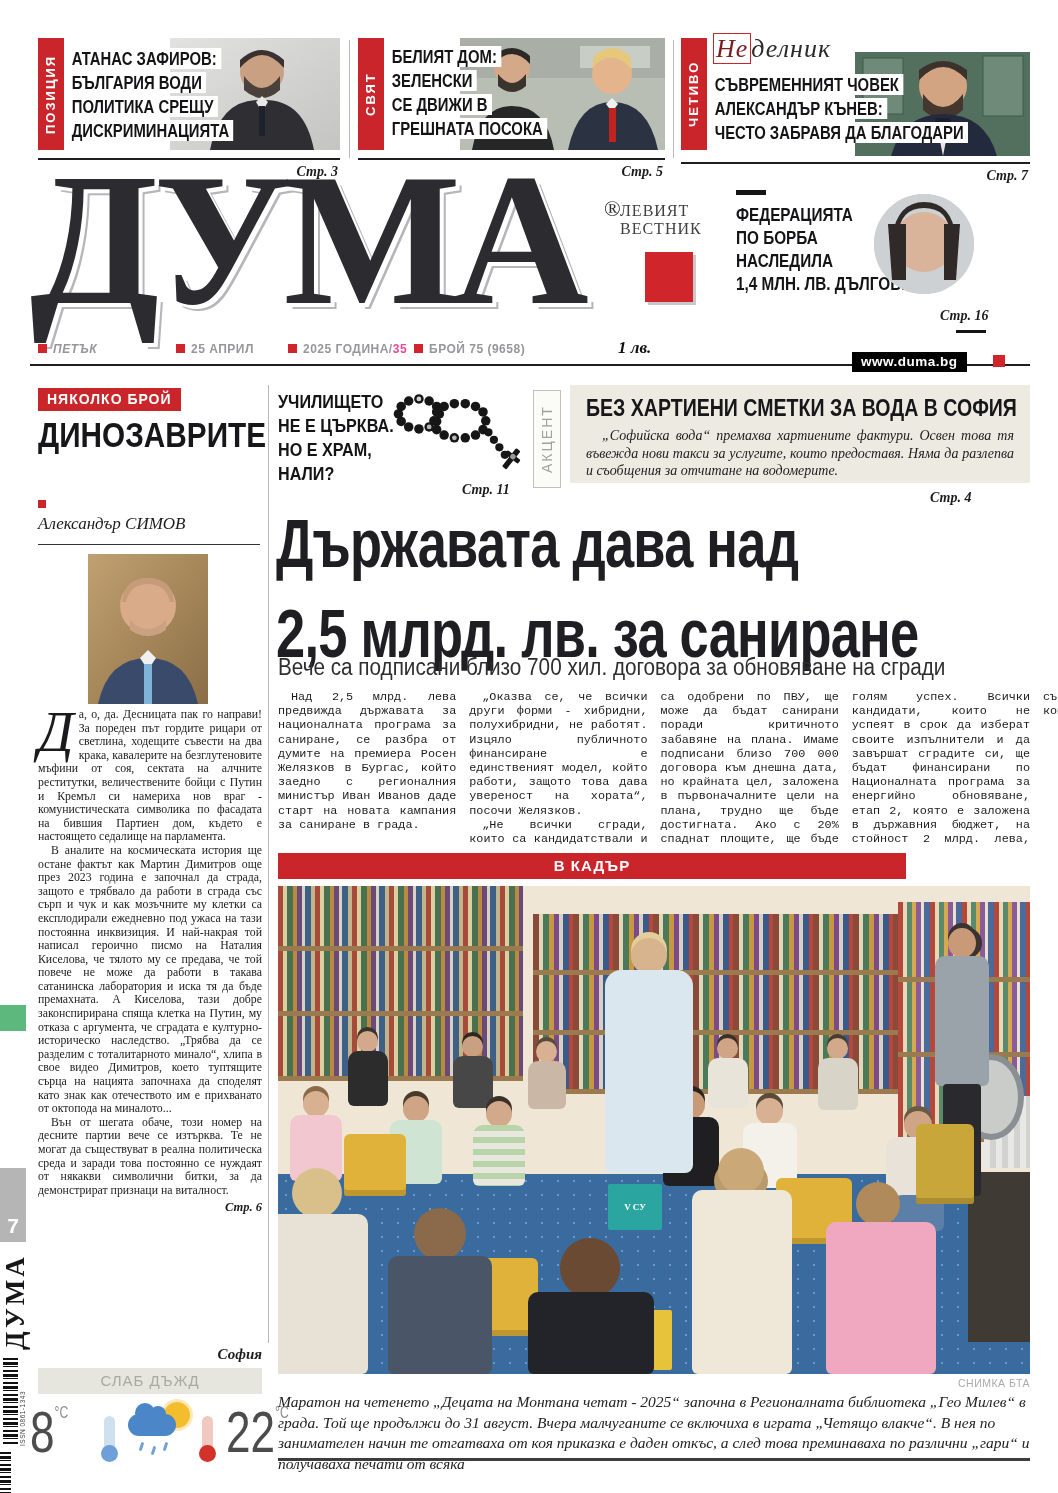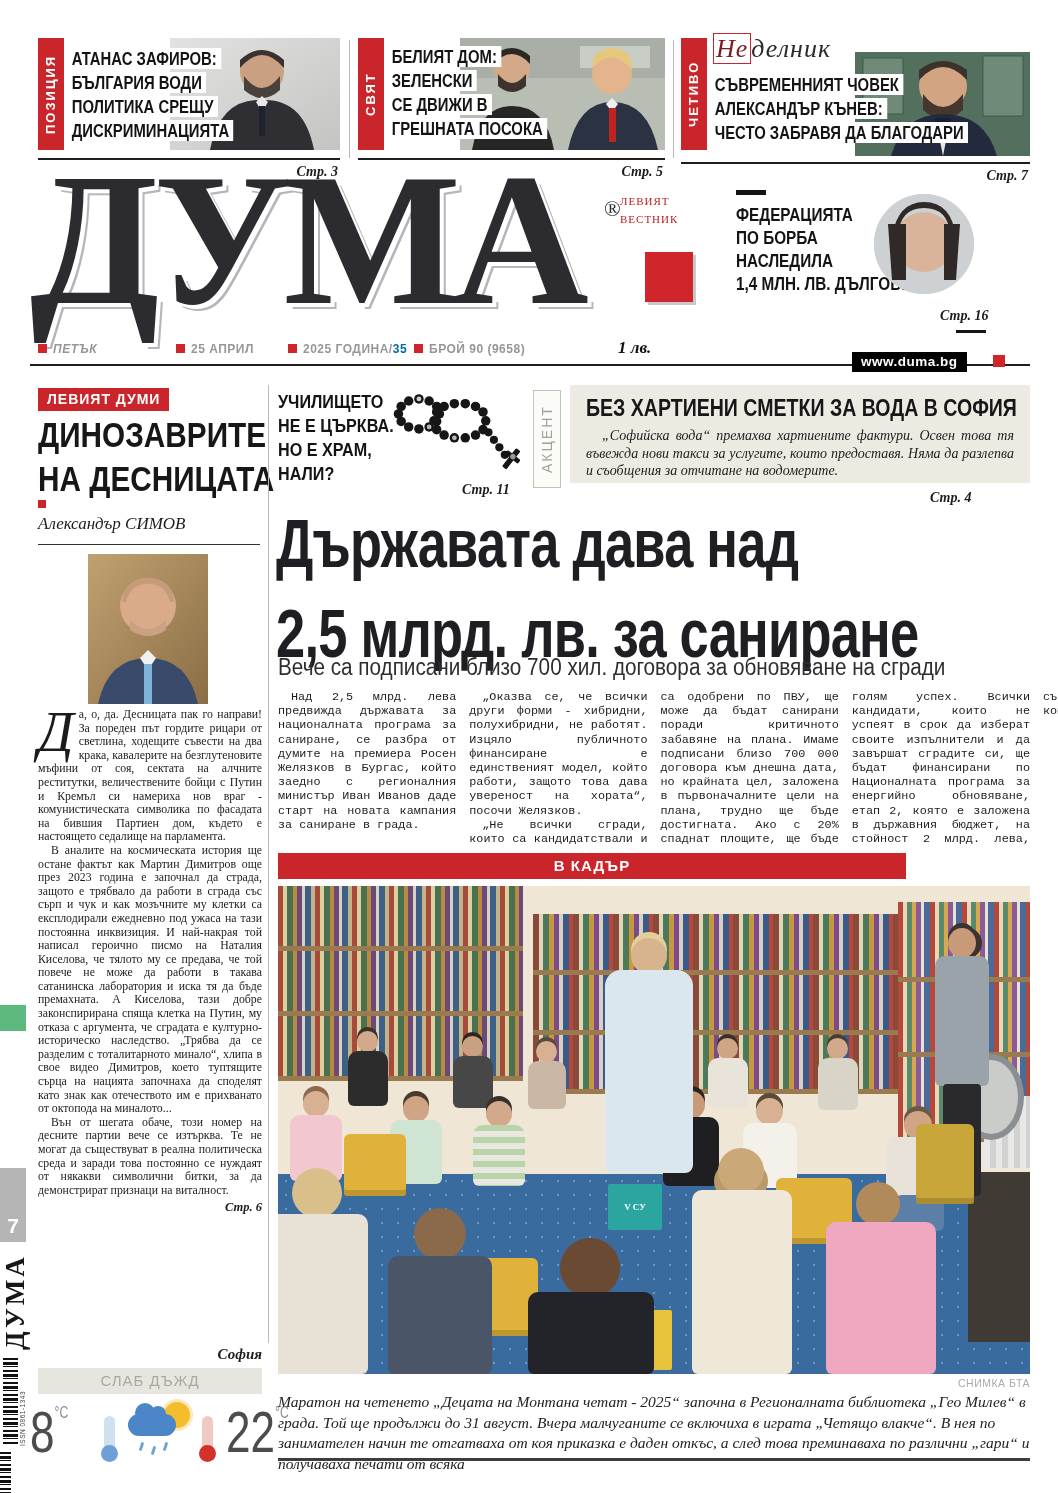--- a/index.html
+++ b/index.html
@@ -22,33 +22,33 @@
   .tline .ib{display:inline-block;background:#fff;padding:1px 5px 0 2px;
         font-family:"Liberation Sans",sans-serif;font-weight:700;font-size:17.5px;color:#141416;}
   .trule{position:absolute;left:0;top:120px;height:2px;background:#1e1e1e;}
   .tpage{position:absolute;top:126px;right:2px;font-style:italic;font-weight:700;font-size:14px;}
   .nedelnik{position:absolute;left:32px;top:-4px;font-style:italic;font-size:26px;letter-spacing:1px;color:#2a2a2a;}
   .nedelnik .ne{border:1px solid #c9252b;color:#7a1d20;padding:0 2px;}
   
   .logo{position:absolute;left:30px;top:146px;font-size:188px;line-height:1;font-weight:700;
         letter-spacing:-8px;color:#2b2b30;text-shadow:4px 4px 0 #fff,6px 6px 0 #b5b5ba;}
   .logo-reg{position:absolute;left:604px;top:196px;font-size:22px;color:#2b2b30;}
-  .slogan{position:absolute;left:620px;top:192px;font-size:11px;letter-spacing:1px;line-height:18px;color:#b91c1c;}
+  .slogan{position:absolute;left:620px;top:202px;font-size:16px;letter-spacing:1px;line-height:18px;color:#404040;}
   .redsq-big{position:absolute;left:645px;top:252px;width:48px;height:50px;background:#d0252b;box-shadow:3px 3px 0 #c9c9cd;}
   .mh-dash{position:absolute;left:736px;top:190px;width:30px;height:5px;background:#141414;}
   .mh-lines{position:absolute;left:736px;top:204px;line-height:22px;}
   .mh-lines .ib{font-family:"Liberation Sans",sans-serif;font-weight:700;font-size:18px;color:#141416;}
   .mh-circle{position:absolute;left:874px;top:194px;width:100px;height:100px;border-radius:50%;overflow:hidden;
         background:#cfd3d6;}
   .mh-page{position:absolute;left:940px;top:308px;font-style:italic;font-weight:700;font-size:14px;}
   .mh-page-bar{position:absolute;left:956px;top:330px;width:30px;height:3px;background:#141414;}
   .dl-item{position:absolute;top:342px;font-family:"Liberation Sans",sans-serif;font-size:12px;font-weight:700;
         color:#97979b;letter-spacing:.5px;}
   .dl-sq{display:inline-block;width:9px;height:9px;background:#d0252b;margin-right:6px;}
-  .dl-red{color:#0369a1;}
+  .dl-red{color:#ec4899;}
   .price{position:absolute;left:618px;top:338px;font-style:italic;font-weight:700;font-size:17px;color:#111;}
   .site-box{position:absolute;left:852px;top:352px;background:#000000;color:#fff;padding:2px 9px 3px;
         font-family:"Liberation Sans",sans-serif;font-weight:700;font-size:13.5px;letter-spacing:.5px;}
   .site-sq{position:absolute;left:993px;top:355px;width:12px;height:12px;background:#d0252b;}
   
   .kicker{position:absolute;left:38px;top:388px;background:#c9252b;color:#fff;padding:3px 9px 4px;
         font-family:"Liberation Sans",sans-serif;font-weight:700;font-size:14px;letter-spacing:1px;}
   .oped-title{position:absolute;left:38px;top:416px;line-height:37px;}
   .oped-title .ib{font-family:"Liberation Sans",sans-serif;font-weight:700;font-size:35px;color:#17171a;}
   .oped-bullet{position:absolute;left:38px;top:500px;width:8px;height:8px;background:#c9252b;}
@@ -253,30 +253,29 @@
     <path d="M14 30 h18 v56 h-14z" fill="#2f2a28"></path>
         <path d="M86 30 h-16 v56 h12z" fill="#2f2a28"></path>
       </svg>
   </div>
   <div class="mh-page">Стр. 16</div>
   <div class="mh-page-bar"></div>
 
   <span class="dl-item" style="left:38px;font-style:italic;"><span class="dl-sq"></span><span>ПЕТЪК</span></span>
   <span class="dl-item" style="left:176px;"><span class="dl-sq"></span><span>25 АПРИЛ</span></span>
   <span class="dl-item" style="left:288px;"><span class="dl-sq"></span><span>2025 ГОДИНА/</span><span class="dl-red">35</span></span>
-  <span class="dl-item" style="left:414px;"><span class="dl-sq"></span><span>БРОЙ 90 (9658)</span></span>
+  <span class="dl-item" style="left:414px;"><span class="dl-sq"></span><span>БРОЙ 75 (9658)</span></span>
   <div class="price">1 лв.</div>
   <div class="hrule" style="left:30px;top:364px;width:1000px;height:2px;"></div>
   <div class="site-box">www.duma.bg</div>
   <div class="site-sq"></div>
 
-  <div class="kicker">ЛЕВИЯТ ДУМИ</div>
+  <div class="kicker">НЯКОЛКО БРОЙ</div>
   <div class="oped-title">
     <div><span class="ib cond sx85">ДИНОЗАВРИТЕ</span></div>
-    <div><span class="ib cond sx85">НА ДЕСНИЦАТА</span></div>
   </div>
   <div class="oped-bullet"></div>
   <div class="oped-author">Александър СИМОВ</div>
   <div class="oped-rule"></div>
   <div class="portrait">
     <svg width="120" height="150">
         <rect width="120" height="150" fill="#b1905f"></rect>
         <rect width="120" height="150" fill="url(#g1)"></rect>
     <defs>
           <linearGradient id="g1" x1="0" y1="0" x2="1" y2="1">

